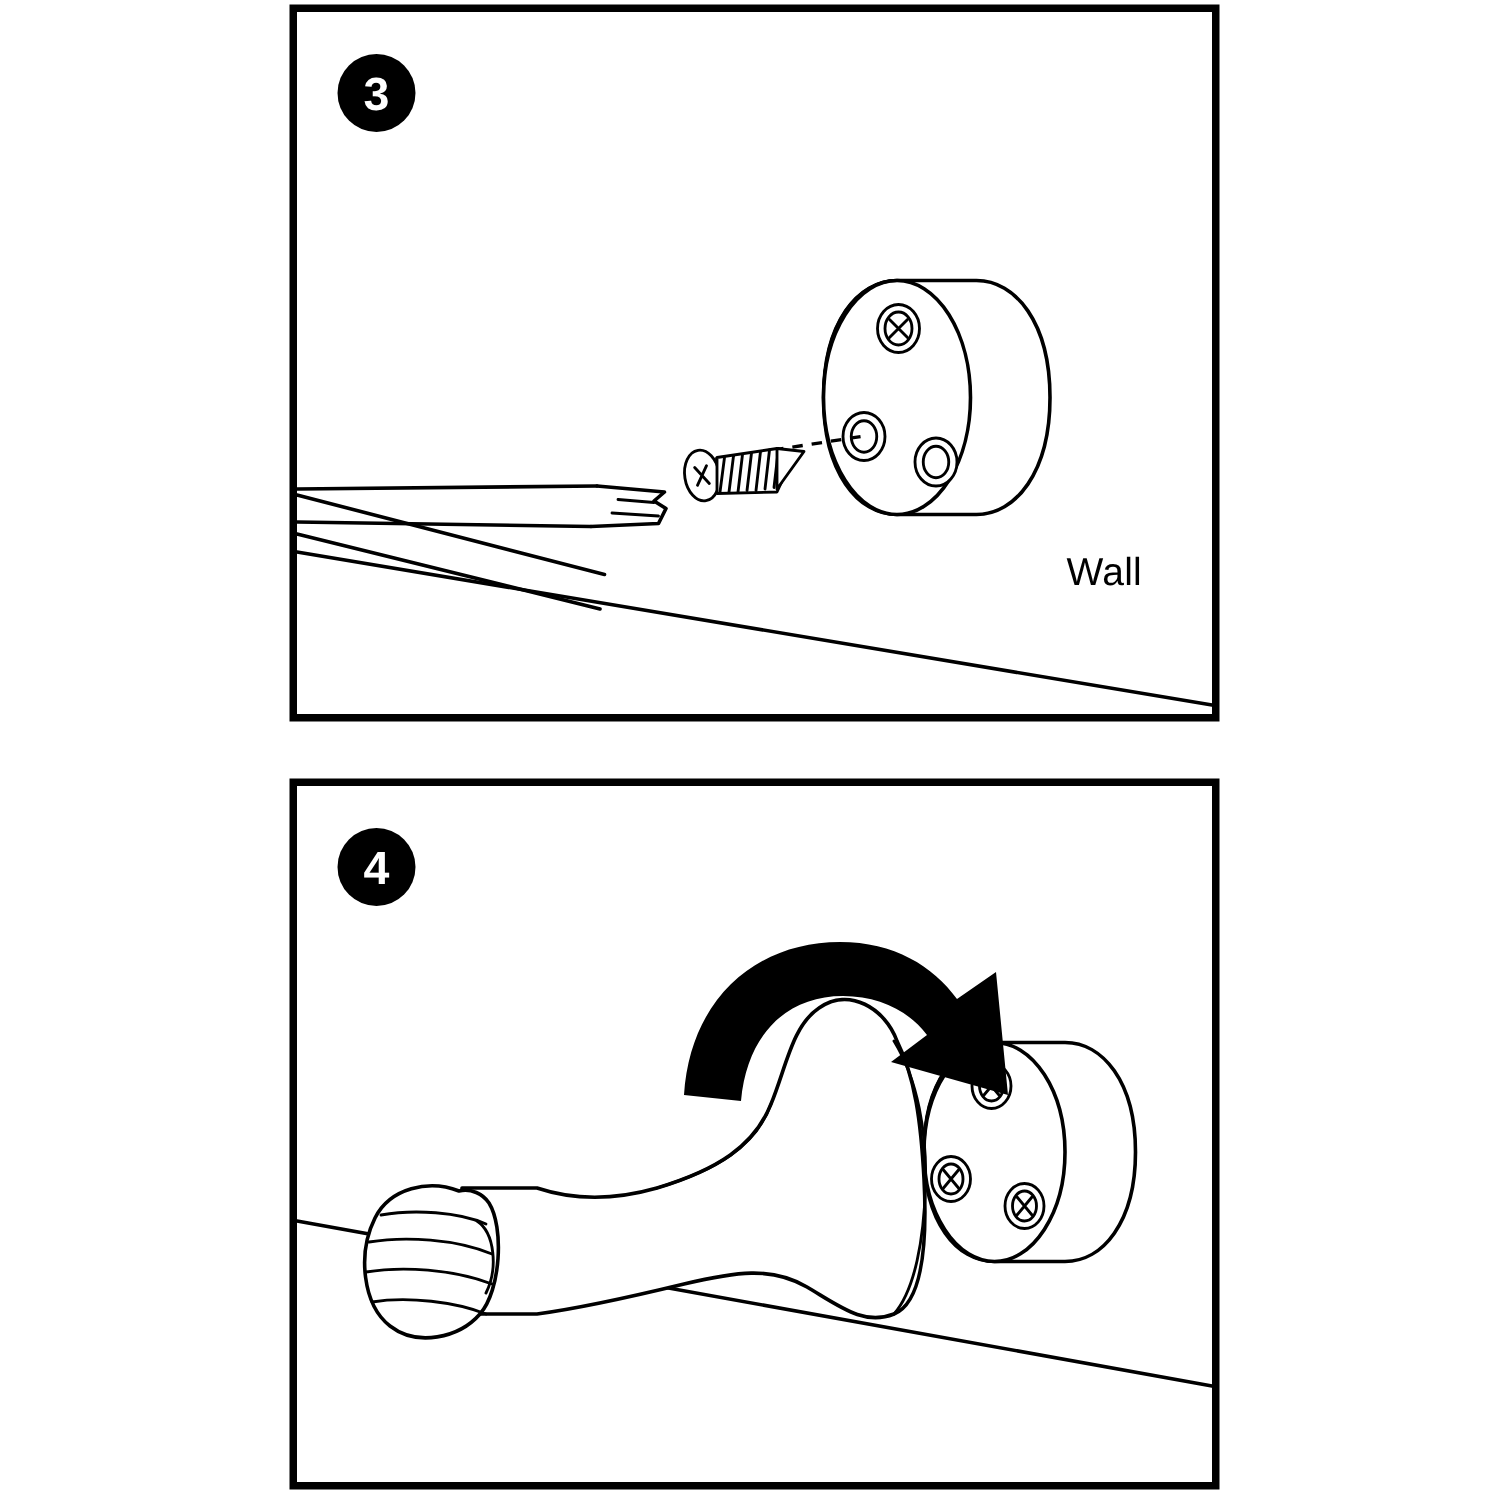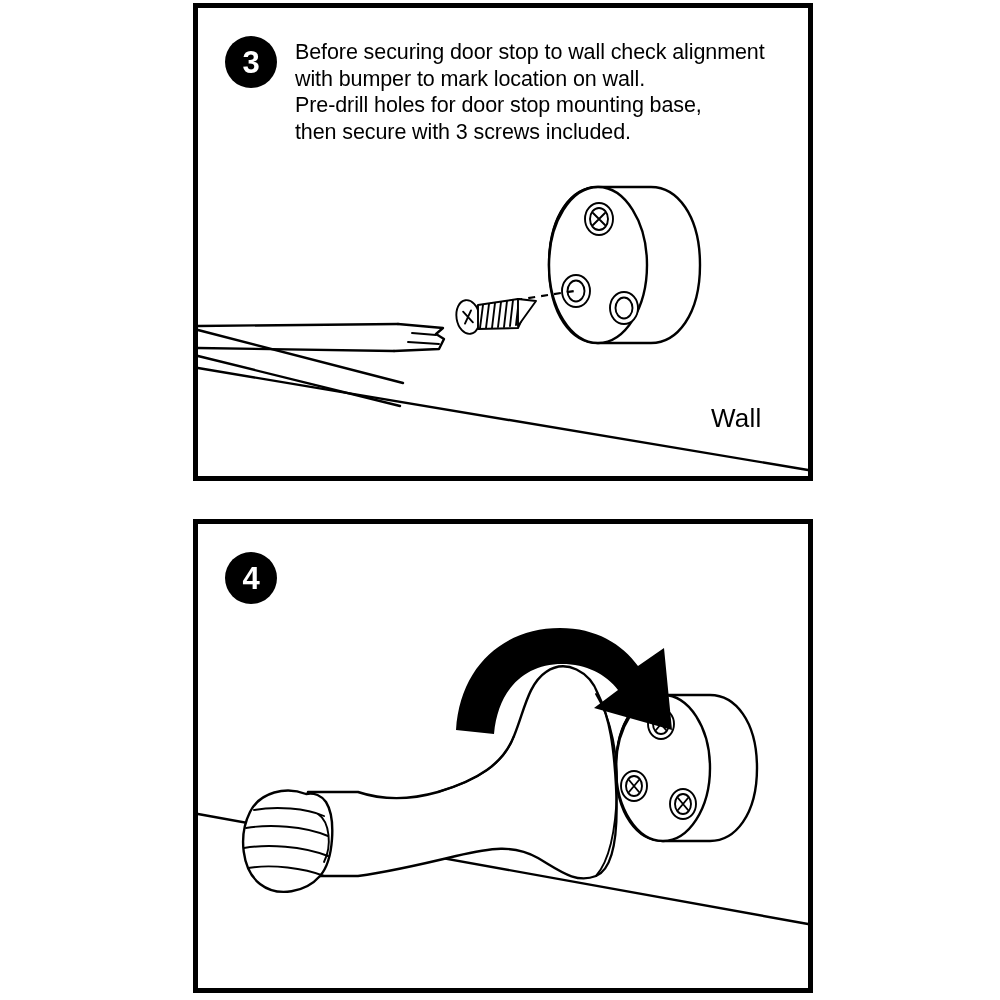--- a/index.html
+++ b/index.html
@@ -73,21 +73,20 @@
     left: 0;
     top: 0;
     width: 100%;
     height: 100%;
     overflow: visible;
   }
   .wall-label {
     position: absolute;
     font-size: 26px;
     letter-spacing: 0.2px;
-    margin-top: 37px;
   }
   #wall-label-3 { left: 513px; top: 358px; }
   .ink {
     fill: none;
     stroke: #000000;
     stroke-width: 2.4;
     stroke-linejoin: round;
     stroke-linecap: round;
   }
   .ink-thin {
@@ -125,24 +124,20 @@
 </style>
 </head>
 <body>
 
 <div id="sheet">
 
   <div class="panel" id="panel-step-3">
 
     <div class="step-head" style="left:27px; top:28px;">
       <div class="step-badge">3</div>
-      <div class="step-text">Before securing door stop to wall check alignment
-with bumper to mark location on wall.
-Pre-drill holes for door stop mounting base,
-then secure with 3 screws included.</div>
     </div>
 
     <svg class="svg-art" viewBox="0 0 610 468" preserveAspectRatio="none">
 
       <g>
         <path class="ink" d="M 0 360 L 610 462"></path>
       </g>
 
       <g>
 

